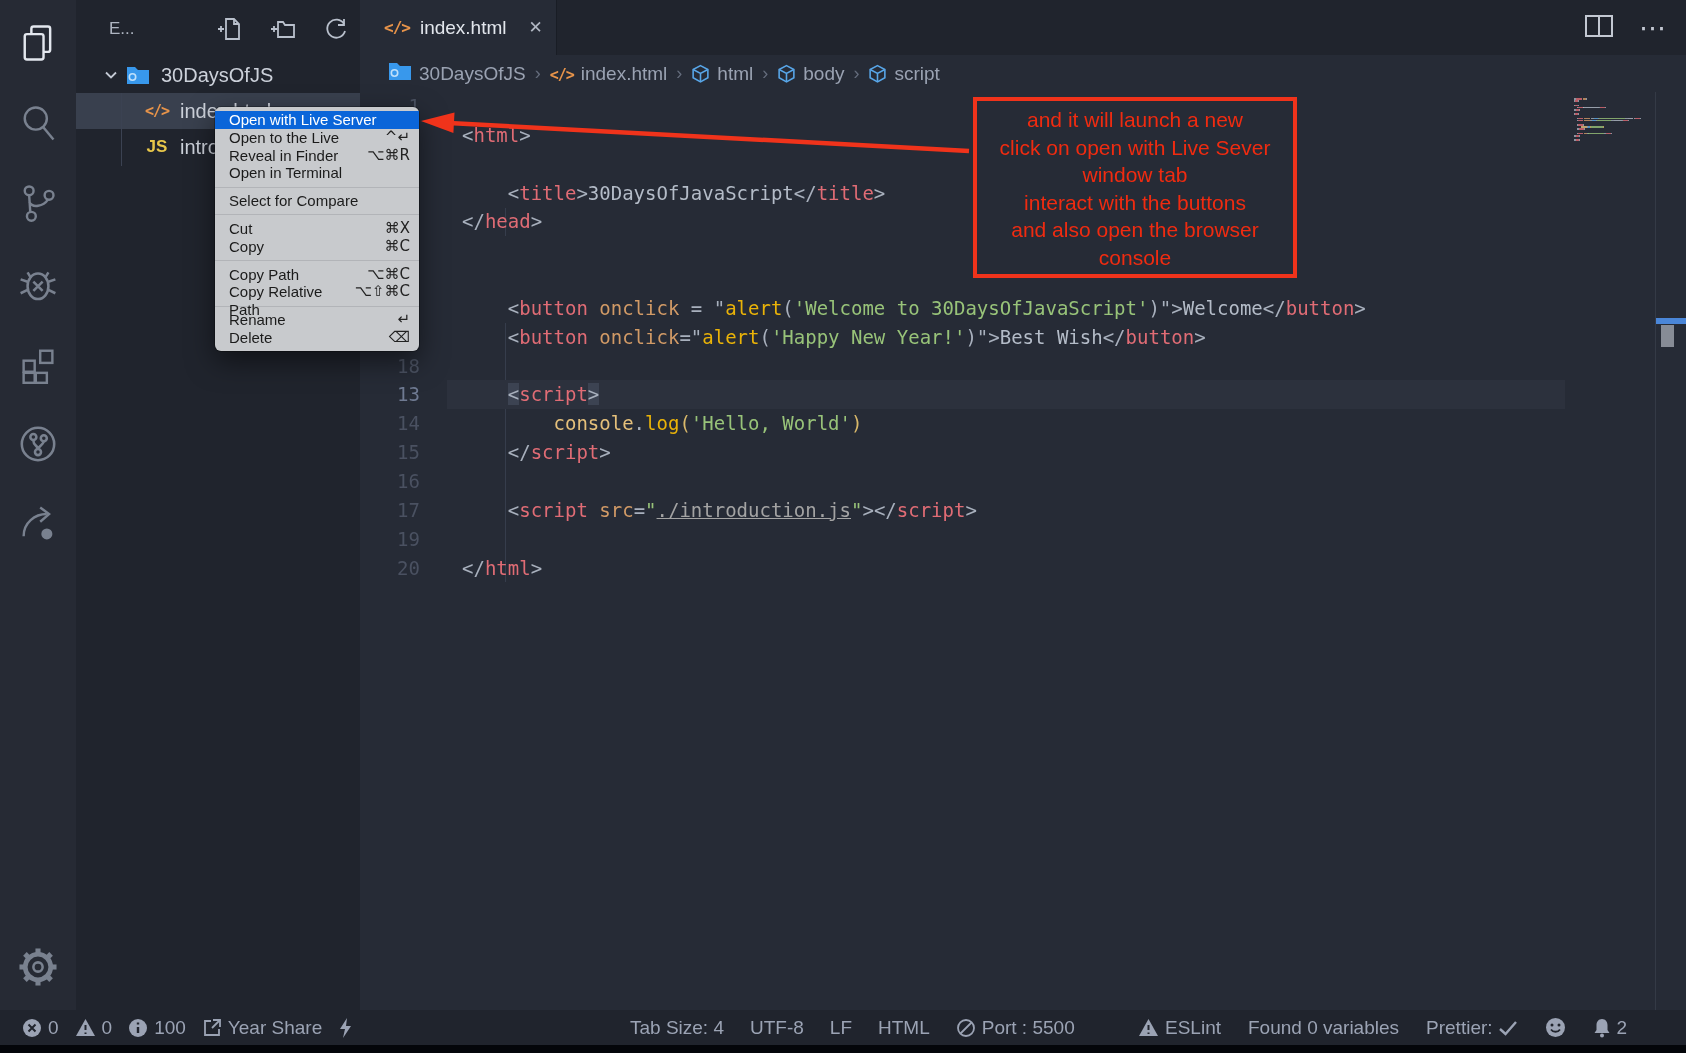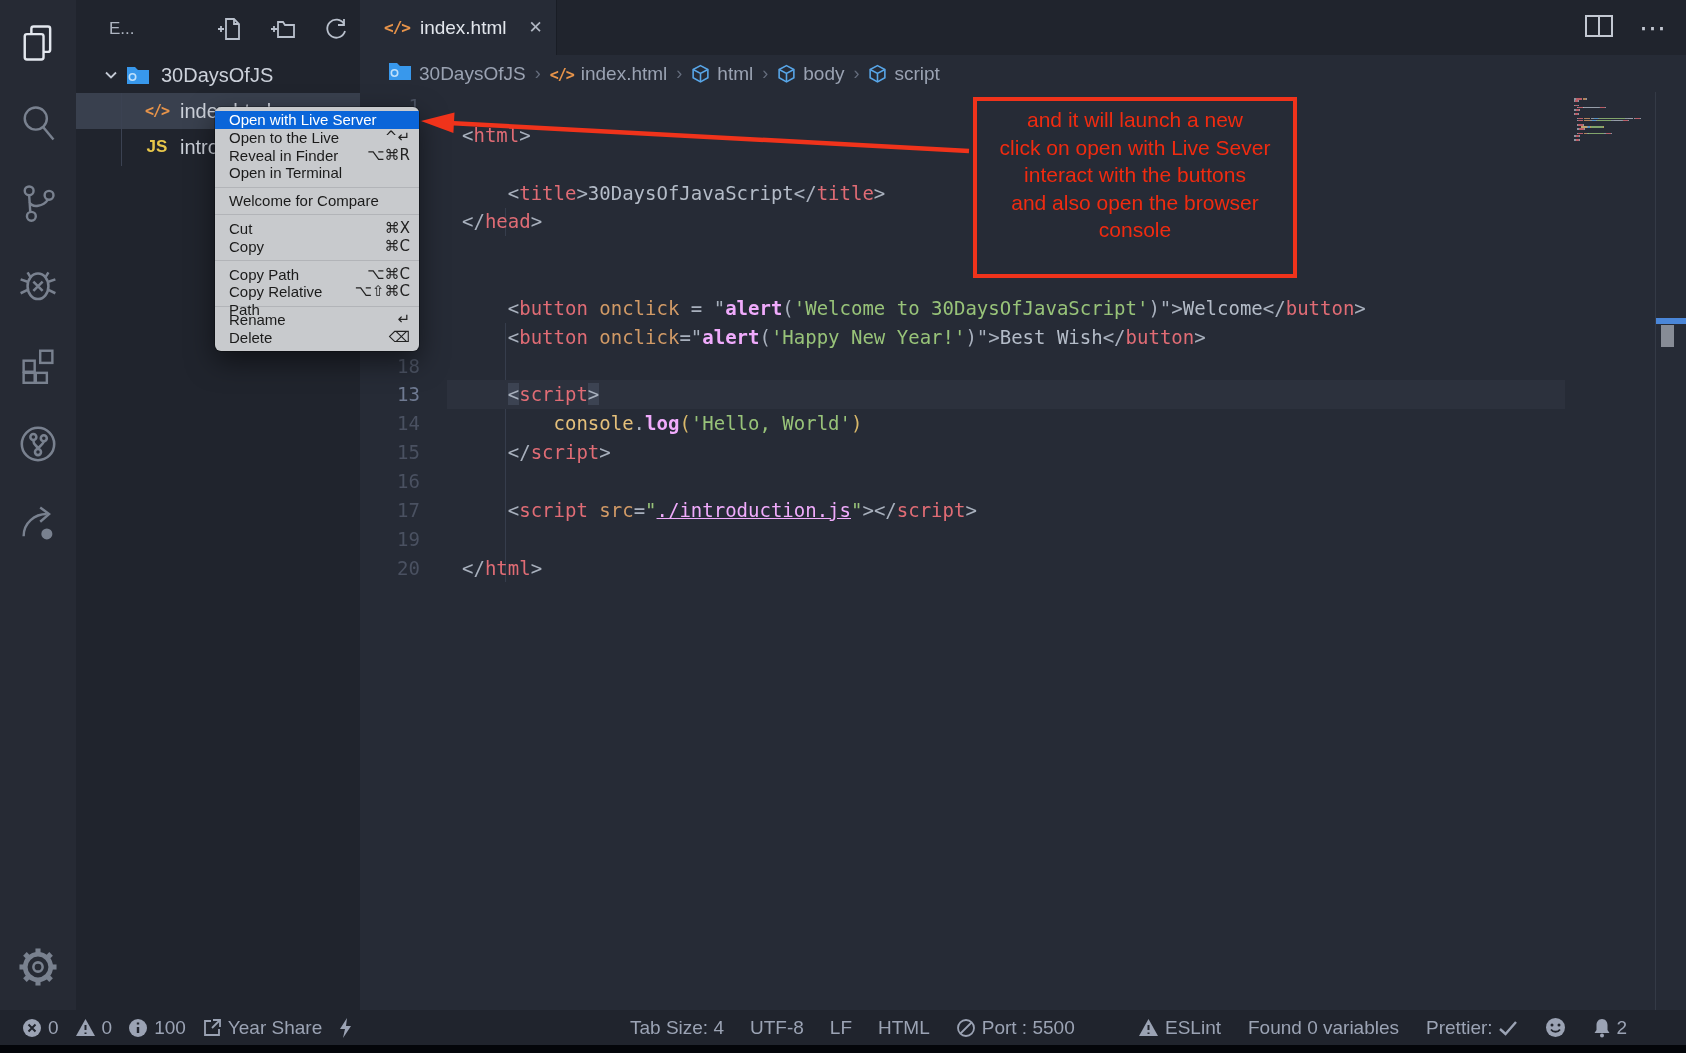--- a/index.html
+++ b/index.html
@@ -44,22 +44,22 @@
   .bc-cube svg{display:block;}
   
   .editor{position:absolute;left:360px;top:92px;width:1326px;height:918px;background:#262b36;}
   .code{position:absolute;left:0;top:0;width:100%;font-family:"DejaVu Sans Mono",monospace;font-size:19px;}
   .line{display:flex;height:28.85px;line-height:28.85px;white-space:pre;}
   .ln{width:60px;text-align:right;color:#4a5161;flex:none;}
   .lc{flex:1;margin-left:27px;padding-left:15px;margin-right:121px;position:relative;}
   .line.cur .ln{color:#6f7a92;}
   .line.cur .lc{background:#2c313d;}
   .tk-p{color:#a8b0bd;} .tk-t{color:#e06c75;} .tk-a{color:#d19a66;} .tk-s{color:#98c379;}
-  .tk-f{color:#f0abfc;font-weight:bold;} .tk-y{color:#e5c07b;} .tk-w{color:#b4bcc8;} .tk-g{color:#d8b86a;}
-  .tk-lk{color:#f0abfc;text-decoration:underline;}
+  .tk-f{color:#eab308;} .tk-y{color:#e5c07b;} .tk-w{color:#b4bcc8;} .tk-g{color:#d8b86a;}
+  .tk-lk{color:#a3a3a3;text-decoration:underline;}
   .tk-sel{background:#3c4352;color:#a8b0bd;}
   .guide{position:absolute;width:1px;background:#363d4c;left:145px;}
   .minimap{position:absolute;left:1210px;top:6px;width:85px;height:150px;}
   .mm-bar{position:absolute;height:1.7px;opacity:.8;}
   .ovr-line{position:absolute;left:1295px;top:0;width:1px;height:918px;background:#343a46;}
   .ovr-blue{position:absolute;left:1296px;top:226px;width:30px;height:6px;background:#4a86d8;}
   .ovr-thumb{position:absolute;left:1301px;top:233px;width:13px;height:22px;background:#878c96;}
   
   .ctx{position:absolute;left:215px;top:107px;width:204px;background:#c8cacd;border-radius:6px;
        box-shadow:0 10px 28px rgba(0,0,0,.5), 0 0 0 1px rgba(0,0,0,.25);padding:4px 0;z-index:70;
@@ -382,20 +382,21 @@
         <div class="mm-bar" style="left: 9.1px; top: 41.23px; width: 0.85px; background: rgb(168, 176, 189);"></div>
       </div>
     <div class="ovr-line"></div>
     <div class="ovr-blue"></div>
     <div class="ovr-thumb"></div>
   </div>
 
   <div class="annotation" id="annotation">
       <div>and it will launch a new</div>
       <div>click on open with Live Sever</div>
+      <div>window tab</div>
       <div>interact with the buttons</div>
       <div>and also open the browser</div>
       <div>console</div>
     </div>
   <svg class="arrow-svg">
     <line x1="969" y1="151" x2="449" y2="123" stroke="#f0331b" stroke-width="4.5"></line>
     <polygon points="421,121 454.5,112.5 453.4,133" fill="#f0331b"></polygon>
   </svg>
 
   <div class="ctx" id="ctxmenu">
@@ -410,21 +411,21 @@
       <div class="ci">
         <span>Reveal in Finder</span>
         <span class="sc">⌥⌘R</span>
       </div>
       <div class="ci">
         <span>Open in Terminal</span>
         <span class="sc"></span>
       </div>
       <div class="csep"></div>
       <div class="ci">
-        <span>Welcome for Compare</span>
+        <span>Select for Compare</span>
         <span class="sc"></span>
       </div>
       <div class="csep"></div>
       <div class="ci">
         <span>Cut</span>
         <span class="sc">⌘X</span>
       </div>
       <div class="ci">
         <span>Copy</span>
         <span class="sc">⌘C</span>

